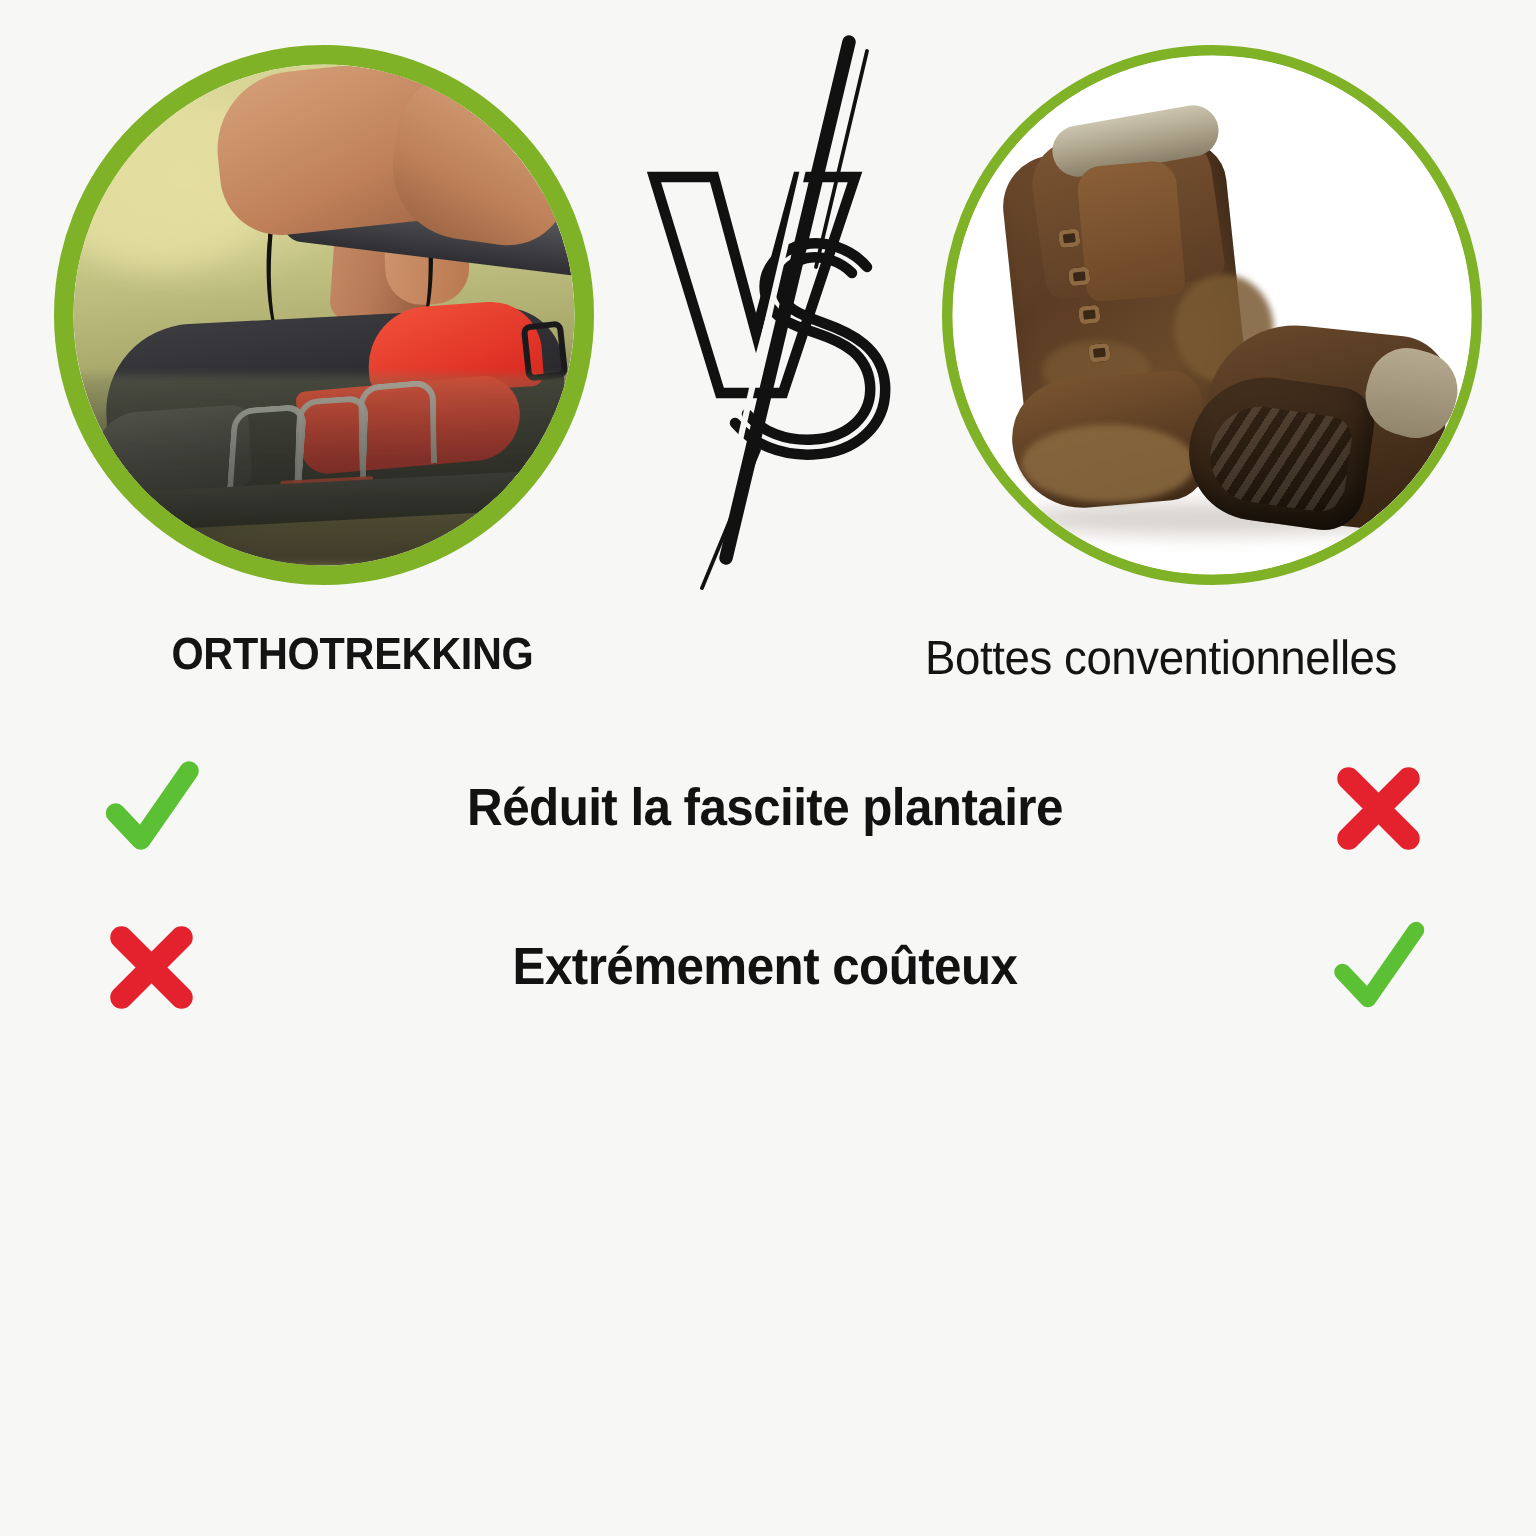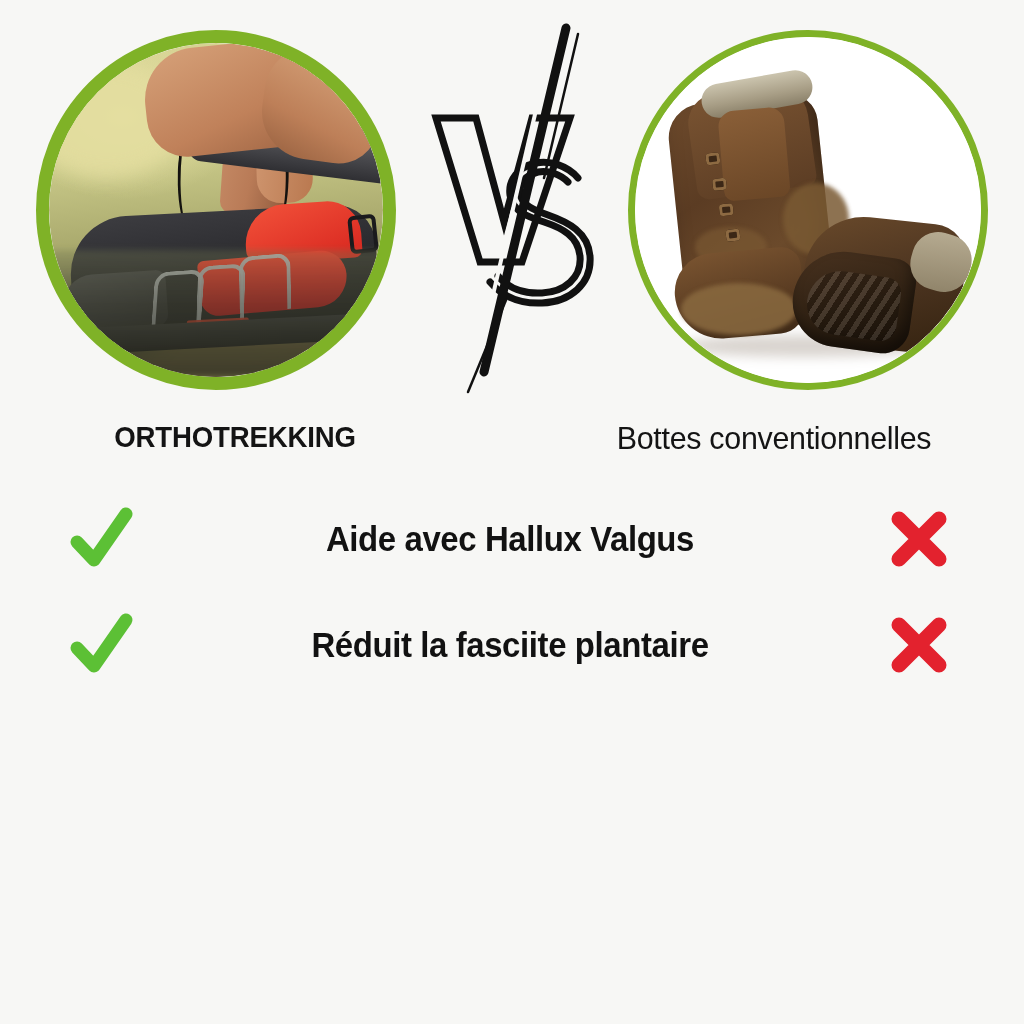--- a/index.html
+++ b/index.html
@@ -492,45 +492,45 @@
     </div>
   </div>
 
   <div class="headers">
     <div class="hdr left">ORTHOTREKKING</div>
     <div class="hdr right">Bottes conventionnelles</div>
   </div>
 
   <div class="rows">
 
-    <div class="row">
-      <div class="mark">
-          <svg width="76" height="76" viewBox="0 0 76 76" aria-hidden="true">
-            <path d="M14 41 L31 59 L63 13" fill="none" stroke="#5cc035" stroke-width="13" stroke-linecap="round" stroke-linejoin="round"></path>
-          </svg>
-        </div>
-      <div class="feature">Aide avec Hallux Valgus</div>
-      <div class="mark">
-          <svg width="72" height="72" viewBox="0 0 72 72" aria-hidden="true">
-            <path d="M16 16 L56 56 M56 16 L16 56" fill="none" stroke="#e3222e" stroke-width="15" stroke-linecap="round"></path>
-          </svg>
-        </div>
-    </div>
 
 
     <div class="row">
       <div class="mark">
           <svg width="76" height="76" viewBox="0 0 76 76" aria-hidden="true">
             <path d="M14 41 L31 59 L63 13" fill="none" stroke="#5cc035" stroke-width="13" stroke-linecap="round" stroke-linejoin="round"></path>
           </svg>
         </div>
       <div class="feature">Réduit la fasciite plantaire</div>
       <div class="mark">
           <svg width="72" height="72" viewBox="0 0 72 72" aria-hidden="true">
             <path d="M16 16 L56 56 M56 16 L16 56" fill="none" stroke="#e3222e" stroke-width="15" stroke-linecap="round"></path>
           </svg>
         </div>
     </div>
 
 
+    <div class="row">
+      <div class="mark">
+          <svg width="72" height="72" viewBox="0 0 72 72" aria-hidden="true">
+            <path d="M16 16 L56 56 M56 16 L16 56" fill="none" stroke="#e3222e" stroke-width="15" stroke-linecap="round"></path>
+          </svg>
+        </div>
+      <div class="feature">Extrémement coûteux</div>
+      <div class="mark">
+          <svg width="76" height="76" viewBox="0 0 76 76" aria-hidden="true">
+            <path d="M14 41 L31 59 L63 13" fill="none" stroke="#5cc035" stroke-width="11" stroke-linecap="round" stroke-linejoin="round"></path>
+          </svg>
+        </div>
+    </div>
 
   </div>
 </div>
 
 </body></html>

